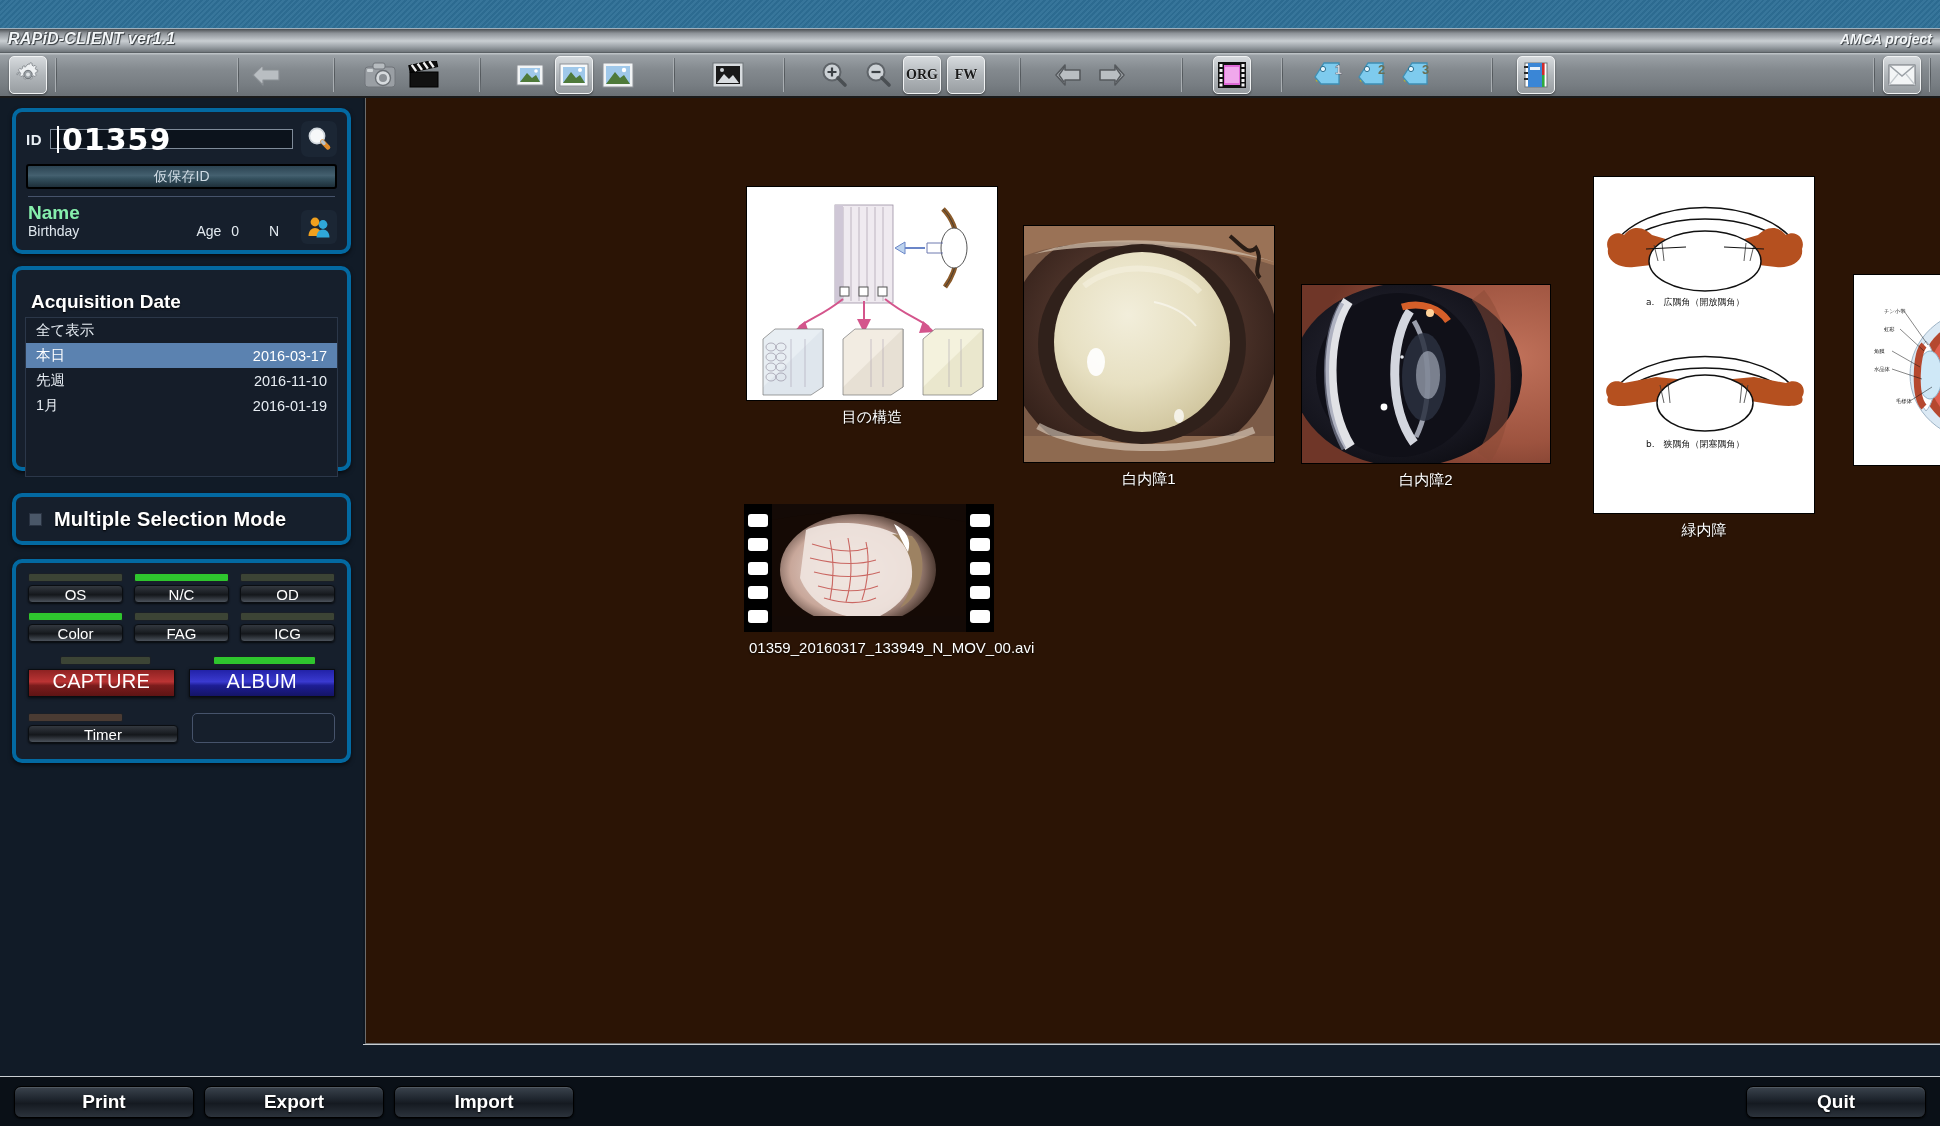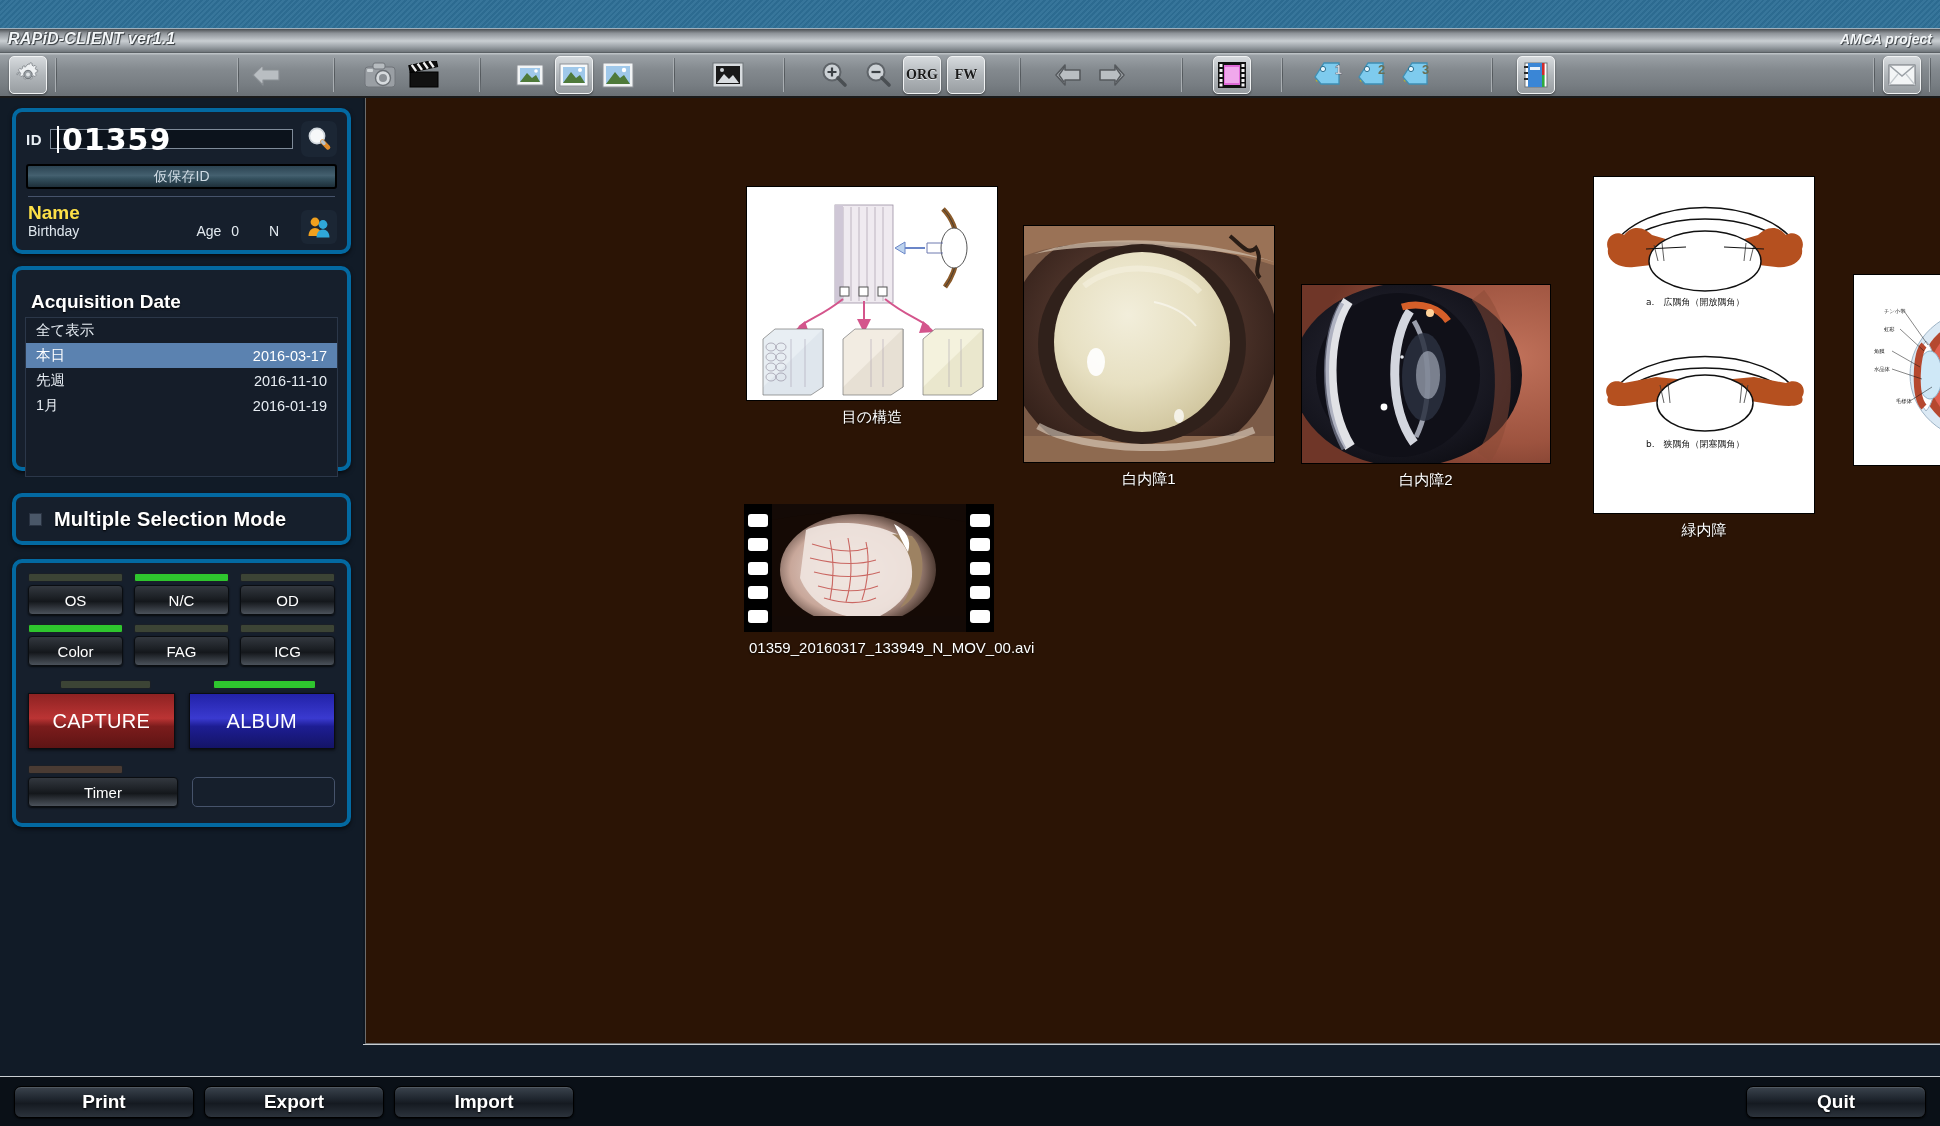--- a/index.html
+++ b/index.html
@@ -91,21 +91,21 @@
     display:flex;align-items:center;justify-content:center;flex:0 0 36px;
   }
   .tempid{
     margin-top:7px;height:25px;border:2px solid #000;border-radius:3px;
     background:linear-gradient(180deg,#2b4352 0%,#44606f 45%,#34505e 60%,#1e2f3a 100%);
     display:flex;align-items:center;justify-content:center;
     color:#cfdbe4;font-size:14px;
   }
   .idsep{ height:1px;background:#46536b;margin:7px 2px 5px 2px;}
   .namerow{ display:flex;align-items:flex-end;position:relative;padding:0 2px 4px 2px;}
-  .namecol .nm{ color:#fde047;font-weight:bold;font-size:19px;line-height:21px;}
+  .namecol .nm{ color:#86efac;font-weight:bold;font-size:19px;line-height:21px;}
   .namecol .bd{ color:#dfe7ee;font-size:14px;line-height:17px;}
   .agewrap{ position:absolute; right:58px; bottom:5px; color:#e4ebf1; font-size:14px;}
   .agewrap .n{ margin-left:26px;}
   .personbtn{ position:absolute;right:0;bottom:0;width:36px;height:34px;border-radius:6px;
     background:#1b2634;display:flex;align-items:center;justify-content:center;}
 
   
   #acqpanel{ margin-top:12px; padding:20px 9px 9px 9px; height:205px;}
   .acqtitle{ color:#fff;font-weight:bold;font-size:19px;padding:1px 0 4px 6px;
     text-shadow:0 1px 2px #000;}
@@ -122,29 +122,29 @@
 
   
   #cappanel{ margin-top:14px; padding:10px 12px 16px 12px;}
   .led{ height:9px; border-radius:2px; border:1px solid #1a1f27; }
   .led.on{ background:#2fc62f; box-shadow:0 0 3px #2fc62f inset;}
   .led.off{ background:#3c4435;}
   .led.brown{ background:#4a3b33;}
   .bgrid{ display:grid;grid-template-columns:1fr 1fr 1fr;gap:9px 11px;}
   .bcell .led{ margin-bottom:3px;}
   .gbtn{
-    height:30px;border:1px solid #0a0d11;border-radius:4px;
+    height:18px;border:1px solid #0a0d11;border-radius:4px;
     background:linear-gradient(180deg,#33383f 0%,#1d2126 40%,#14171b 55%,#4b525b 100%);
     color:#fff;font-size:15px;display:flex;align-items:center;justify-content:center;
     box-shadow:0 1px 2px rgba(0,0,0,.7);
   }
   .caprow{ display:grid;grid-template-columns:1fr 1fr;gap:0 14px;margin-top:14px;}
   .caprow .led{ margin-bottom:4px;}
-  .bigbtn{ height:56px;border:1px solid #0a0d11;border-radius:0;
-    display:flex;align-items:center;justify-content:center;
+  .bigbtn{ height:28px;border:1px solid #0a0d11;border-radius:0;
+    display:flex;justify-content:center;
     color:#fff;font-size:20px;letter-spacing:.3px;box-shadow:0 1px 3px rgba(0,0,0,.7);}
   .bigbtn.capture{ background:linear-gradient(180deg,#8e2222 0%,#bb3434 45%,#7b1c1c 60%,#5e1414 100%);}
   .bigbtn.album{ background:linear-gradient(180deg,#2222a8 0%,#3a3ad0 45%,#1d1d93 60%,#141466 100%);}
   .timerrow{ display:flex;gap:14px;margin-top:16px;align-items:flex-end;}
   .timerbox{ width:150px;}
   .timerfield{ flex:1 1 auto;height:30px;border:1px solid #46536b;border-radius:5px;background:#161f2c;}
 
   
   #mainwrap{ flex:1 1 auto; min-width:0; position:relative; padding:0 0 0 0; }
   #content{

